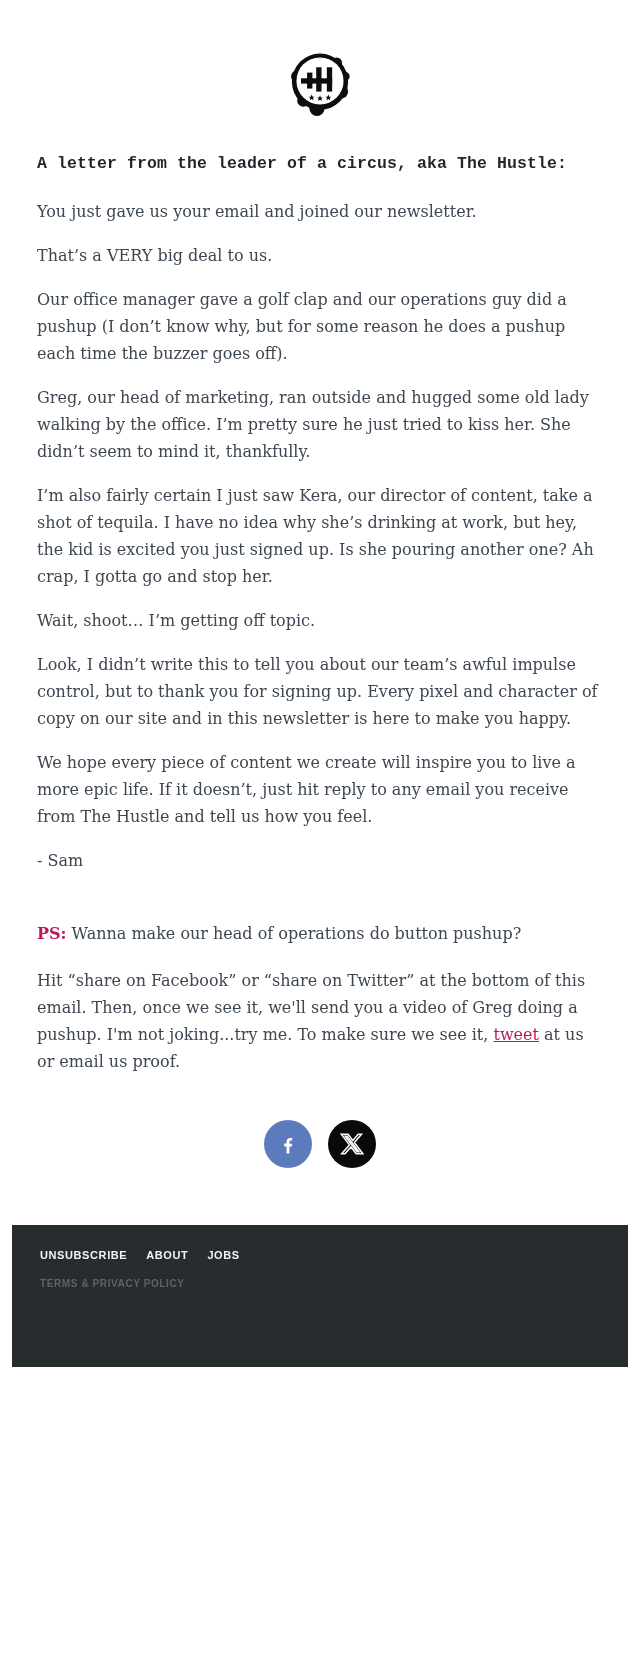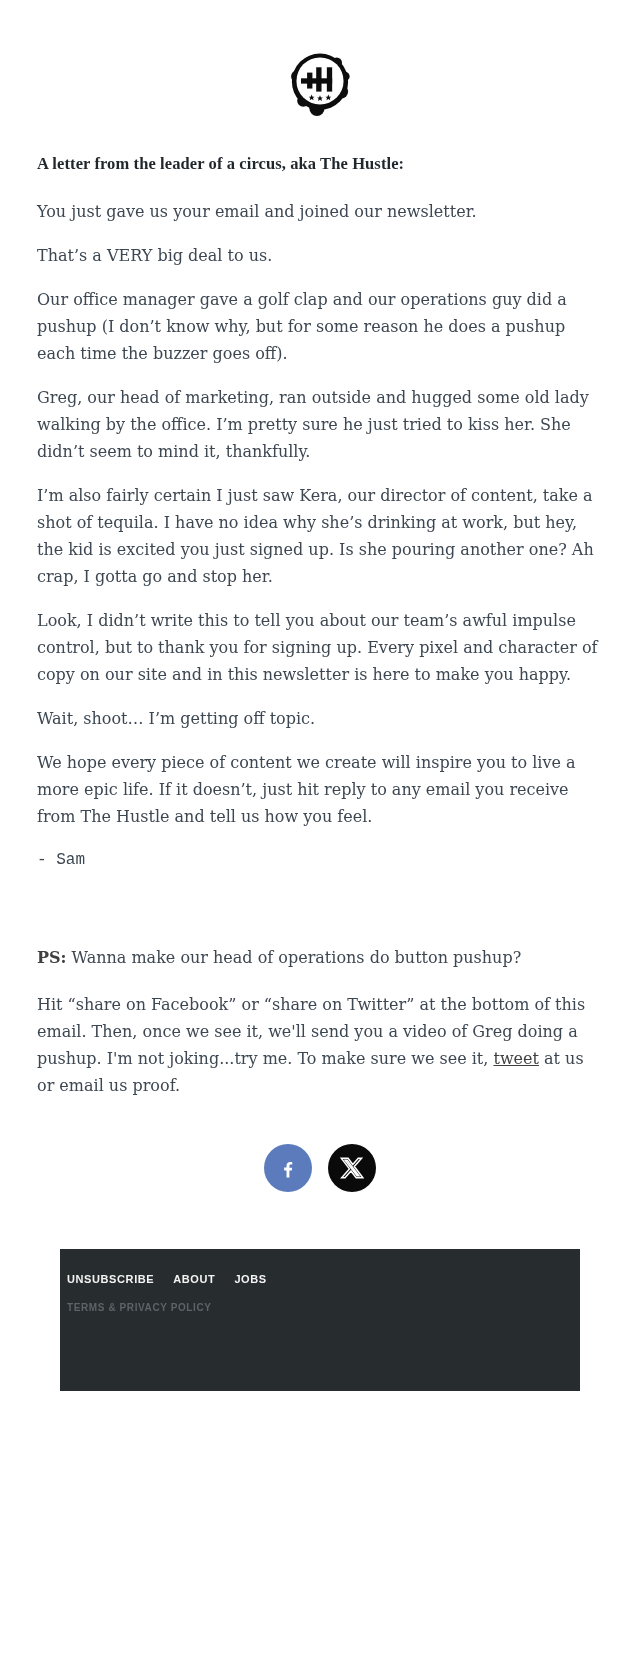--- a/index.html
+++ b/index.html
@@ -9,47 +9,47 @@
     position:relative; box-sizing:border-box;
   }
   .container {
     width:600px; margin:0 auto; padding:0 17px; box-sizing:border-box;
   }
   .logo-wrap { text-align:center; padding-top:46px; }
   .logo-wrap a { display:inline-block; line-height:0; }
   .logo-wrap svg { width:78px; height:76px; }
 
   .heading {
-    font-family:Liberation Serif, serif;
+    font-family:Liberation Mono, monospace;
     font-size:16.5px; font-weight:bold; color:#1f262c;
     margin:28px 0 24px 0; line-height:20px; letter-spacing:0.1px;
   }
   p.body {
     font-size:16px; line-height:27px; color:#3d4752;
     margin:0 0 17px 0;
   }
-  p.body strong { color:#404040; }
-  p.signature { margin-bottom:70px;font-family:Liberation Mono, monospace; }
+  p.body strong { color:#be185d; }
+  p.signature { margin-bottom:46px; }
   p.ps { margin-bottom:20px; }
   p.share { margin-bottom:0; }
-  a.inline-link { color:#404040; }
+  a.inline-link { color:#be185d; }
 
   .social-row { text-align:center; margin-top:45px; line-height:0; }
   .social-btn {
     display:inline-flex; width:48px; height:48px; border-radius:50%;
     align-items:center; justify-content:center; margin:0 5px;
     vertical-align:middle; text-decoration:none;
   }
   .social-btn.fb { background:#5b7bbd; }
   .social-btn.xx { background:#0a0a0a; }
   .social-btn svg { width:24px; height:24px; }
 
   .footer {
-    width:520px; margin:57px auto 0 auto; background:#272c2e;
-    box-sizing:border-box; padding:24px 24px 76px 7px;
+    width:616px; margin:57px auto 0 auto; background:#272c2e;
+    box-sizing:border-box; padding:24px 24px 76px 28px;
     font-family:"Liberation Sans", sans-serif;
   }
   .footer-links { display:flex; gap:19px; align-items:center; }
   .footer-link {
     color:#f4f4f4; font-size:11px; font-weight:bold;
     letter-spacing:0.6px; text-decoration:none; line-height:13px;
   }
   .footer-terms { margin-top:11px; }
   .terms-link {
     color:#5d6366; font-size:10px; font-weight:bold;
@@ -89,22 +89,22 @@
   </div>
 
   <div class="container">
     <div class="heading">A letter from the leader of a circus, aka The Hustle:</div>
 
     <p class="body">You just gave us your email and joined our newsletter.</p>
     <p class="body">That’s a VERY big deal to us.</p>
     <p class="body">Our office manager gave a golf clap and our operations guy did a pushup (I don’t know why, but for some reason he does a pushup each time the buzzer goes off).</p>
     <p class="body">Greg, our head of marketing, ran outside and hugged some old lady walking by the office. I’m pretty sure he just tried to kiss her. She didn’t seem to mind it, thankfully.</p>
     <p class="body">I’m also fairly certain I just saw Kera, our director of content, take a shot of tequila. I have no idea why she’s drinking at work, but hey, the kid is excited you just signed up. Is she pouring another one? Ah crap, I gotta go and stop her.</p>
+    <p class="body">Wait, shoot… I’m getting off topic.</p>
     <p class="body">Look, I didn’t write this to tell you about our team’s awful impulse control, but to thank you for signing up. Every pixel and character of copy on our site and in this newsletter is here to make you happy.</p>
-    <p class="body">Wait, shoot… I’m getting off topic.</p>
     <p class="body">We hope every piece of content we create will inspire you to live a more epic life. If it doesn’t, just hit reply to any email you receive from The Hustle and tell us how you feel.</p>
 
     <p class="body signature">- Sam</p>
 
     <p class="body ps"><strong>PS:</strong><span> Wanna make our head of operations do button pushup?</span></p>
 
     <p class="body share"><span>Hit “share on Facebook” or “share on Twitter” at the bottom of this email. Then, once we see it, we'll send you a video of Greg doing a pushup. I'm not joking...try me. To make sure we see it, </span><a href="#" class="inline-link">tweet</a><span> at us or email us proof.</span></p>
   </div>
 
   <div class="social-row">

